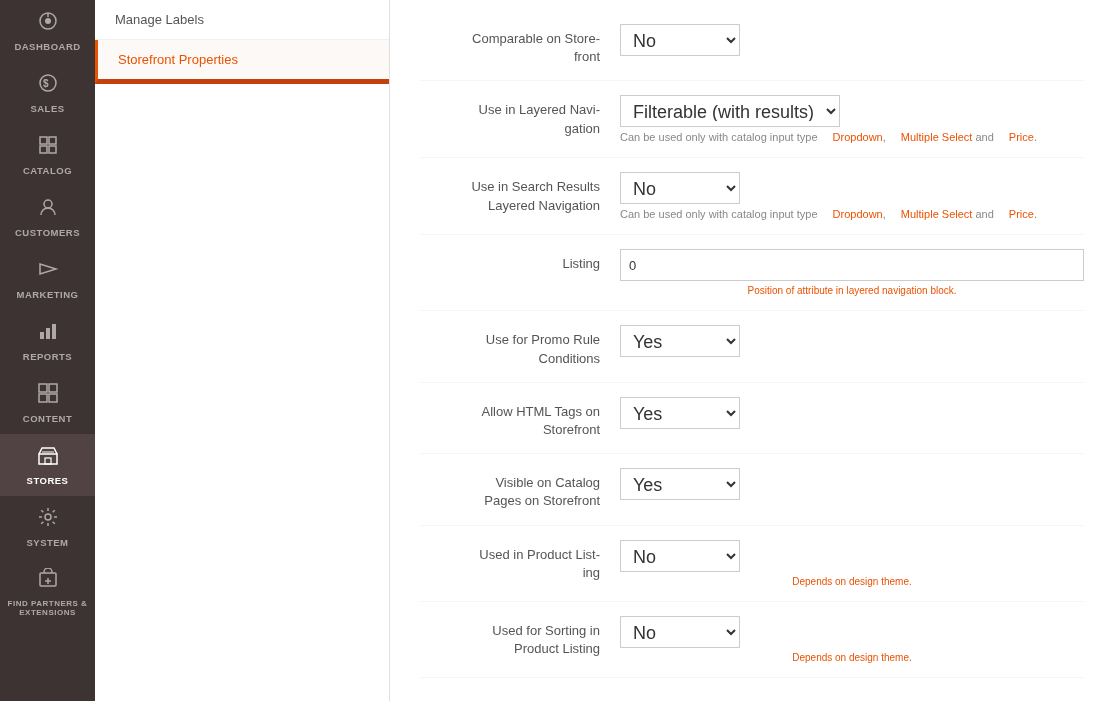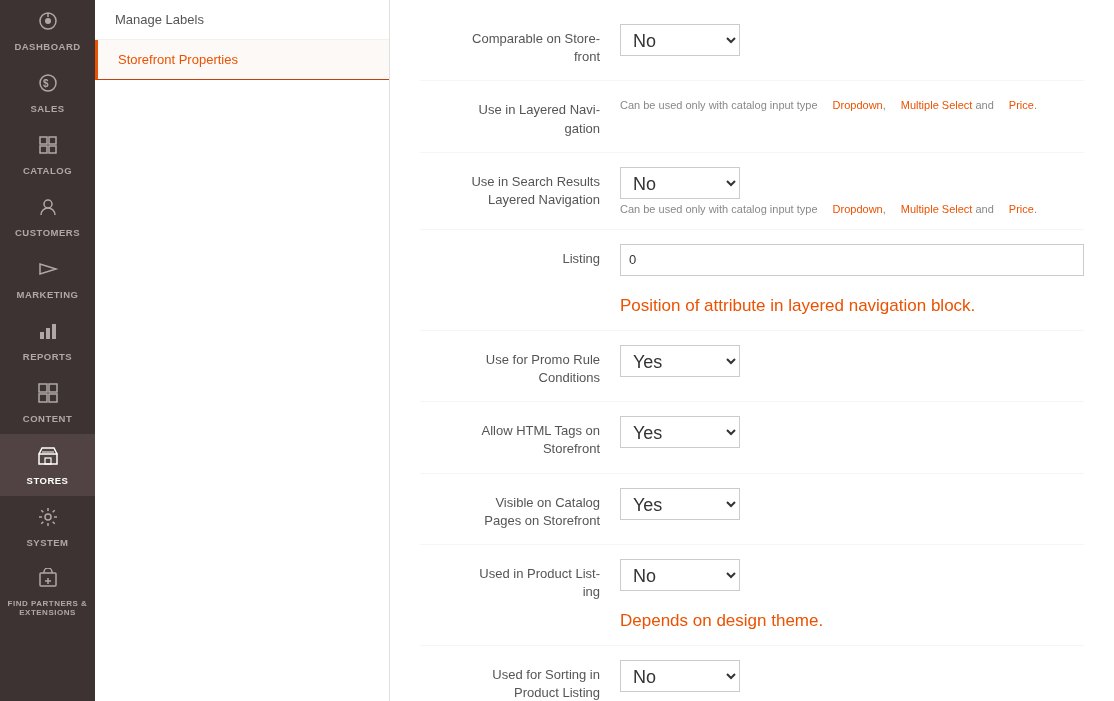--- a/index.html
+++ b/index.html
@@ -47,21 +47,21 @@
       border-right: 1px solid #e0e0e0;
       flex-shrink: 0;
       height: 701px;
       overflow-y: auto;
     }
     .menu-item {
       padding: 12px 20px;
       cursor: pointer;
       color: #555;
       font-size: 13px;
-      border-bottom: 1px solid #c2410c;
+      border-bottom: 5px solid #c2410c;
     }
     .menu-item.active {
       color: #eb5202;
       border-left: 3px solid #eb5202;
       font-weight: 500;
       background: #fdf9f7;
     }
 
     
     .main-content {
@@ -135,23 +135,24 @@
     .position-input {
       border: 1px solid #ccc;
       padding: 5px 8px;
       font-size: 13px;
       width: 100%;
       height: 32px;
       color: #333;
     }
 
     .hint-text {
-      font-size: 17px;
+      font-size: 10px;
       color: #eb5202;
-      margin-top: 20px;
+      margin-top: 4px;
+      text-align: center;
     }
 
     .manage-labels-item {
       padding: 12px 20px;
       cursor: pointer;
       color: #555;
       font-size: 13px;
       border-bottom: 1px solid #f0f0f0;
     }
   </style>
@@ -280,20 +281,27 @@
             <option>No</option>
             <option>Yes</option>
           </select>
         </div>
       </div>
     </div>
 
     <div class="form-row">
       <div class="form-label">Use in Layered Navi-<br>gation</div>
       <div class="form-field">
+        <div class="select-wrapper">
+          <select class="wide">
+            <option selected="">Filterable (with results)</option>
+            <option>Filterable (no results)</option>
+            <option>No</option>
+          </select>
+        </div>
         <div class="help-text">
           Can be used only with catalog input type <span class="link">Dropdown</span>, <span class="link">Multiple Select</span> and <span class="link">Price</span>.
         </div>
       </div>
     </div>
 
     <div class="form-row">
       <div class="form-label">Use in Search Results<br>Layered Navigation</div>
       <div class="form-field">
         <div class="select-wrapper">

